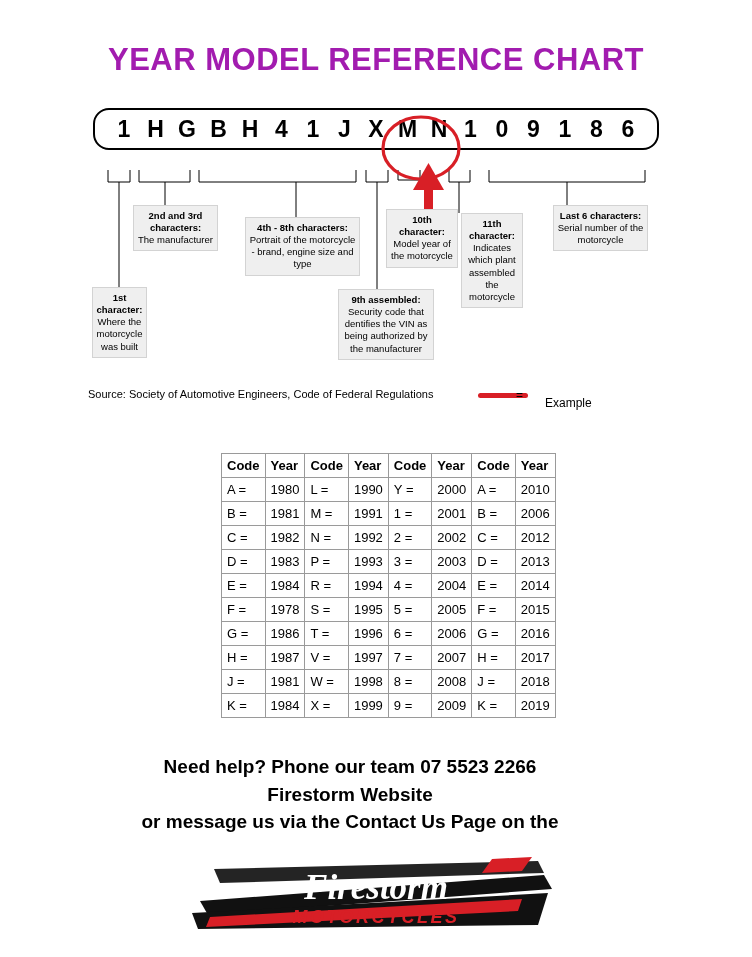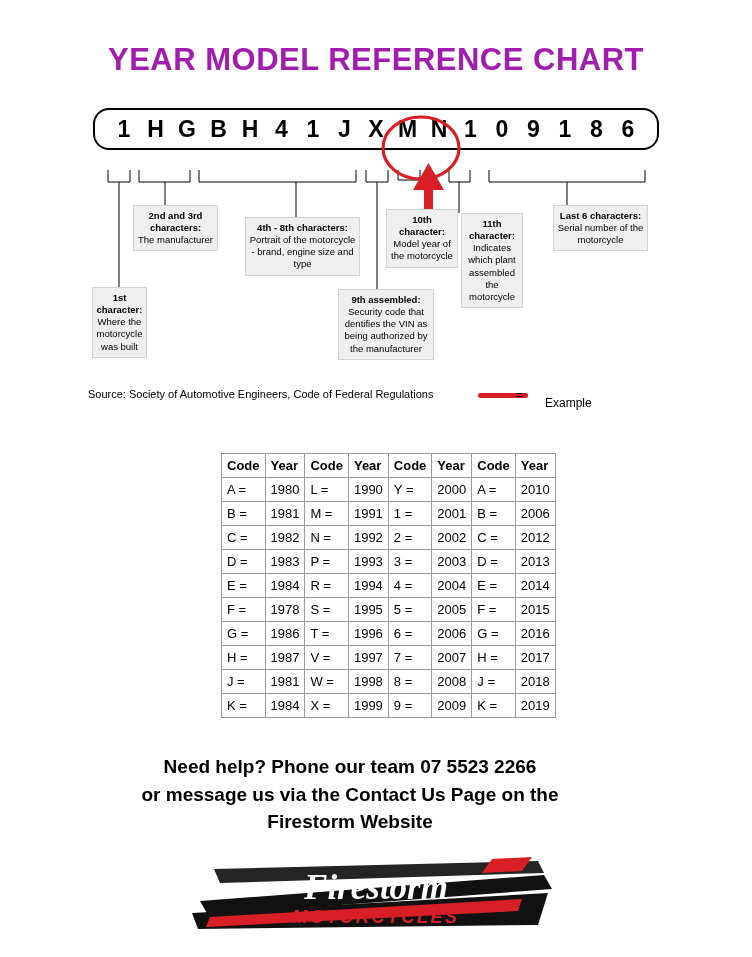--- a/index.html
+++ b/index.html
@@ -355,22 +355,22 @@
         <td class="year">2009</td>
         <td class="code">K =</td>
         <td class="year">2019</td>
       </tr>
     </tbody>
   </table>
 </div>
 
 <div class="footer">
   <div>Need help?  Phone our team 07 5523 2266</div>
+  <div>Firestorm Website</div>
   <div>or message us via the Contact Us Page on the</div>
-  <div>Firestorm Website</div>
 </div>
 
 <svg class="logo" viewBox="0 0 368 80">
 
   <polygon points="8,46 352,20 360,34 16,60" fill="#111"></polygon>
   <polygon points="22,14 346,6 352,18 28,28" fill="#111" opacity="0.92"></polygon>
   <polygon points="0,58 356,38 346,70 6,74" fill="#111"></polygon>
 
   <polygon points="300,4 340,2 330,16 290,18" fill="#d81f26"></polygon>
   <polygon points="18,62 330,44 326,56 14,72" fill="#d81f26"></polygon>

